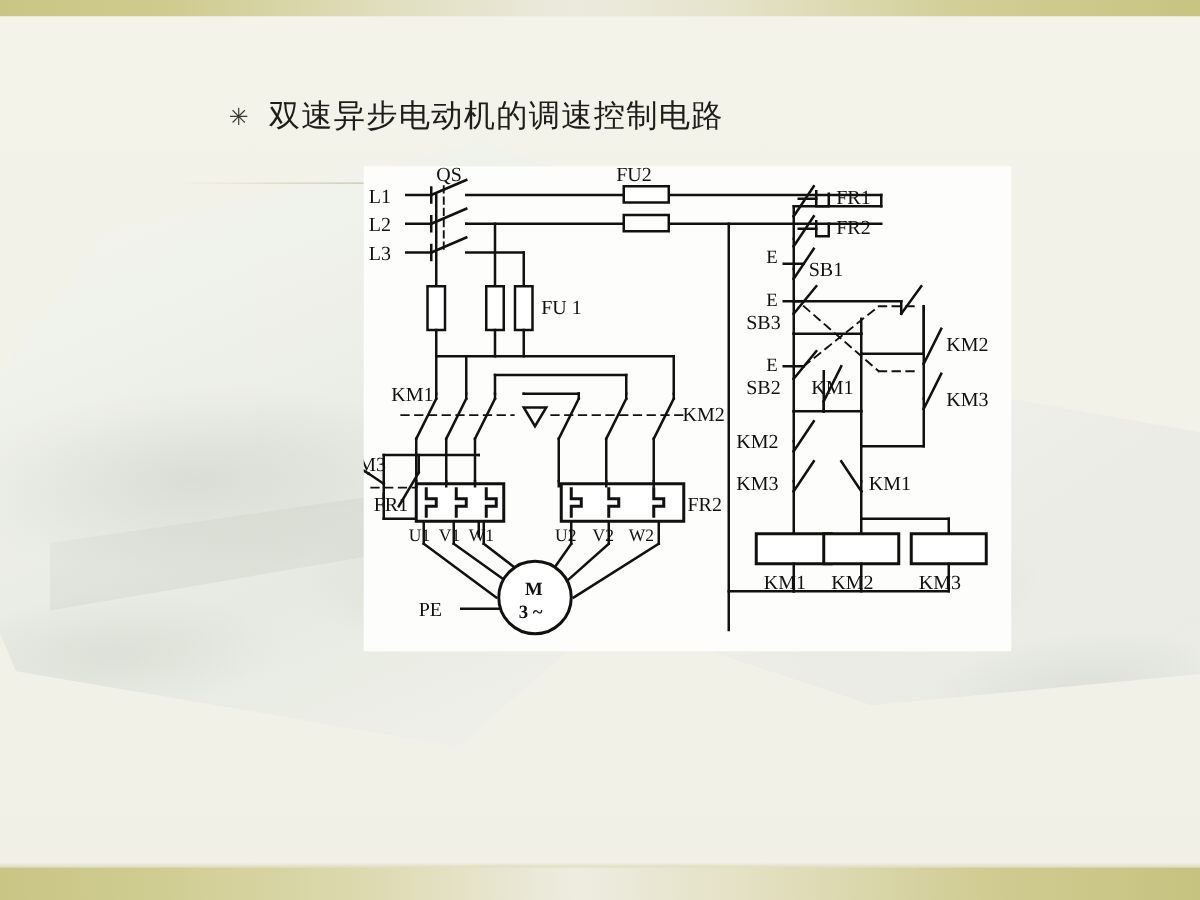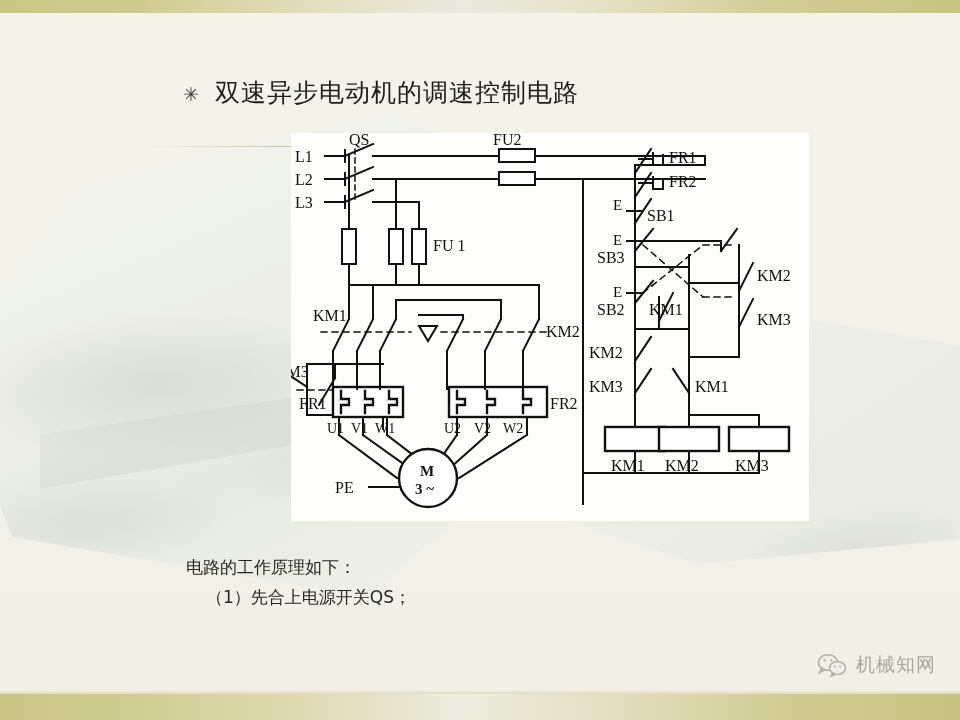--- a/index.html
+++ b/index.html
@@ -385,32 +385,15 @@
       <text x="298" y="225">KM2</text>
       <text x="298" y="259">KM3</text>
       <text x="404" y="259">KM1</text>
       <text x="320" y="338">KM1</text>
       <text x="374" y="338">KM2</text>
       <text x="444" y="338">KM3</text>
     </g>
   </svg>
   </div>
 
-  <div class="body-text">
-    <div class="l1">电路的工作原理如下：</div>
-    <div class="l2">（1）先合上电源开关QS；</div>
-  </div>
-
-  <div class="watermark">
-    <svg width="30" height="24" viewBox="0 0 30 24">
-      <ellipse cx="11" cy="9.5" rx="9.5" ry="7.8" fill="none" stroke="#9a9a92" stroke-width="1.6"></ellipse>
-      <path d="M5,15 L2.5,19.5 L7.6,16.8 Z" fill="none" stroke="#9a9a92" stroke-width="1.6"></path>
-      <circle cx="7.6" cy="7.4" r="1.15" fill="#9a9a92"></circle>
-      <circle cx="14.4" cy="7.4" r="1.15" fill="#9a9a92"></circle>
-      <ellipse cx="20.5" cy="15" rx="8" ry="6.5" fill="#f0efe8" stroke="#9a9a92" stroke-width="1.6"></ellipse>
-      <path d="M16,20 L14,23.5 L18.2,21.4 Z" fill="#f0efe8" stroke="#9a9a92" stroke-width="1.6"></path>
-      <circle cx="17.8" cy="13.4" r="1" fill="#9a9a92"></circle>
-      <circle cx="23.2" cy="13.4" r="1" fill="#9a9a92"></circle>
-    </svg>
-    <span class="wm-text">机械知网</span>
-  </div>
+
 
 </div>
 
 </body></html>

